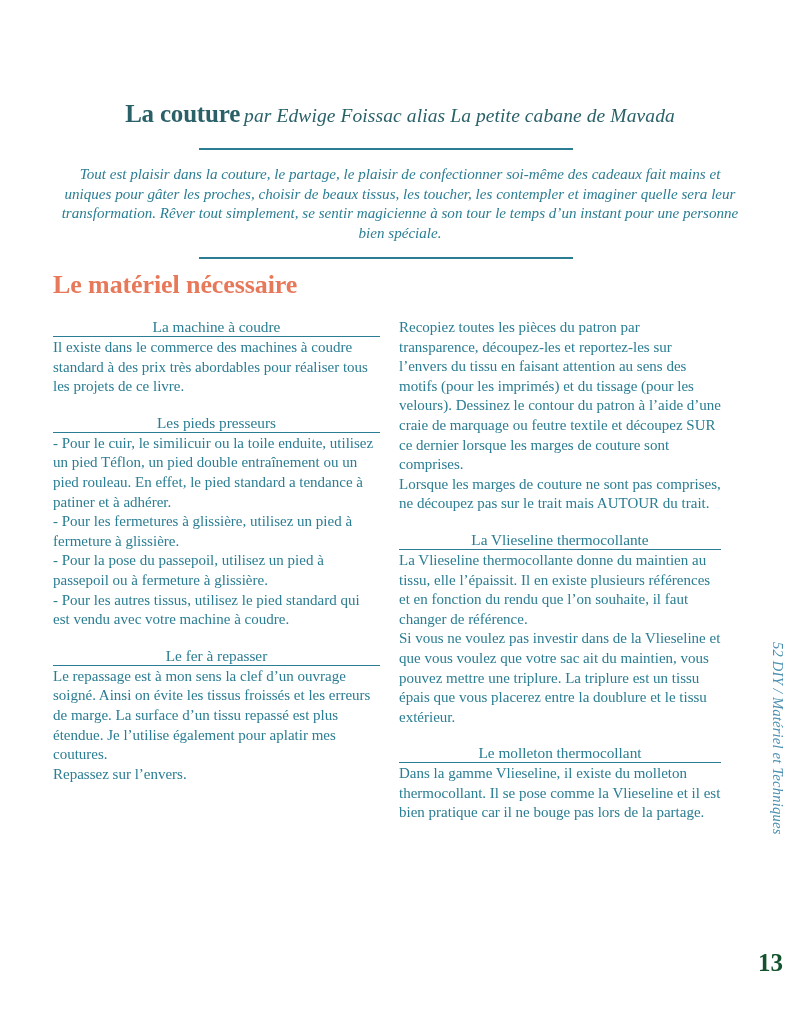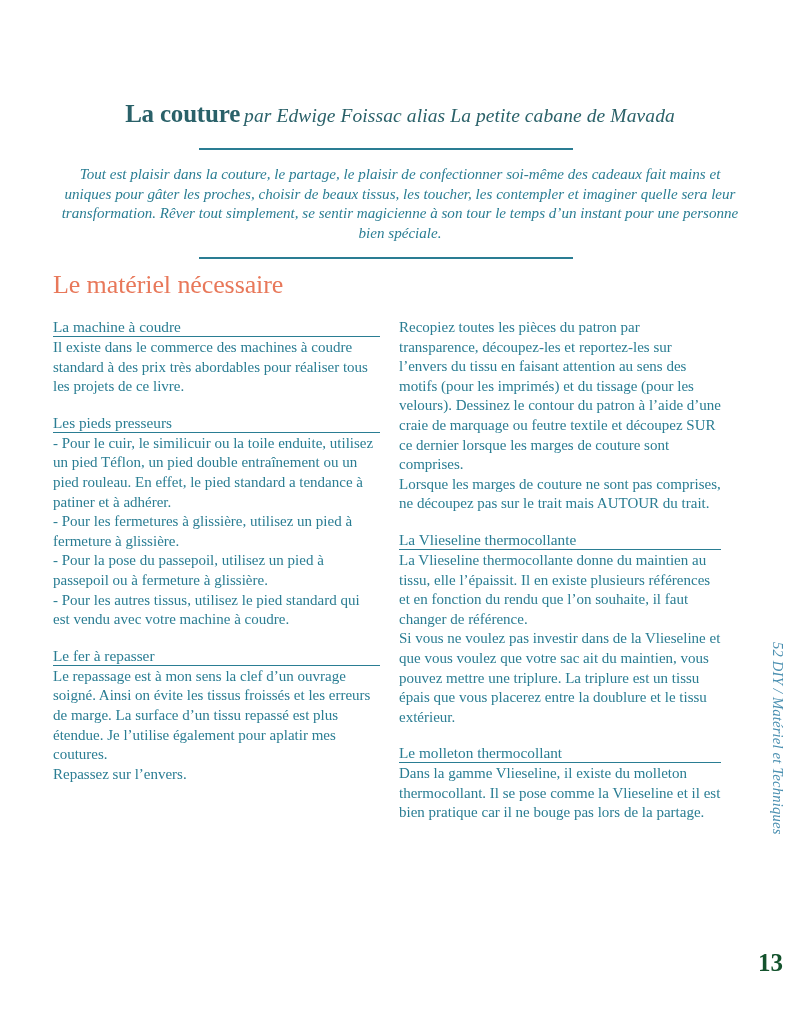--- a/index.html
+++ b/index.html
@@ -65,21 +65,21 @@
     line-height: 19.6px;
   }
   .intro p { margin: 0; }
 
   
   .section-heading {
     position: absolute;
     left: 53px;
     top: 270px;
     color: #e8785a;
-    font-weight: normal;
+    font-weight: bold;
     font-size: 26px;
     letter-spacing: -0.1px;
   }
 
   
   .col {
     position: absolute;
     top: 318px;
     color: #2a7d93;
   }
@@ -94,20 +94,21 @@
 
   .sub {
     font-size: 15.3px;
     font-weight: normal;
     margin: 0 0 1px 0;
     padding: 0;
     border-bottom: 1.6px solid #2a7d93;
     padding-bottom: 1px;
     line-height: 17px;
     color: #2a7d93;
+    text-align: center;
   }
   .body-text {
     margin: 0;
     font-size: 15px;
     line-height: 19.6px;
     color: #2a7d93;
   }
   .block {
     margin-bottom: 17px;
   }

